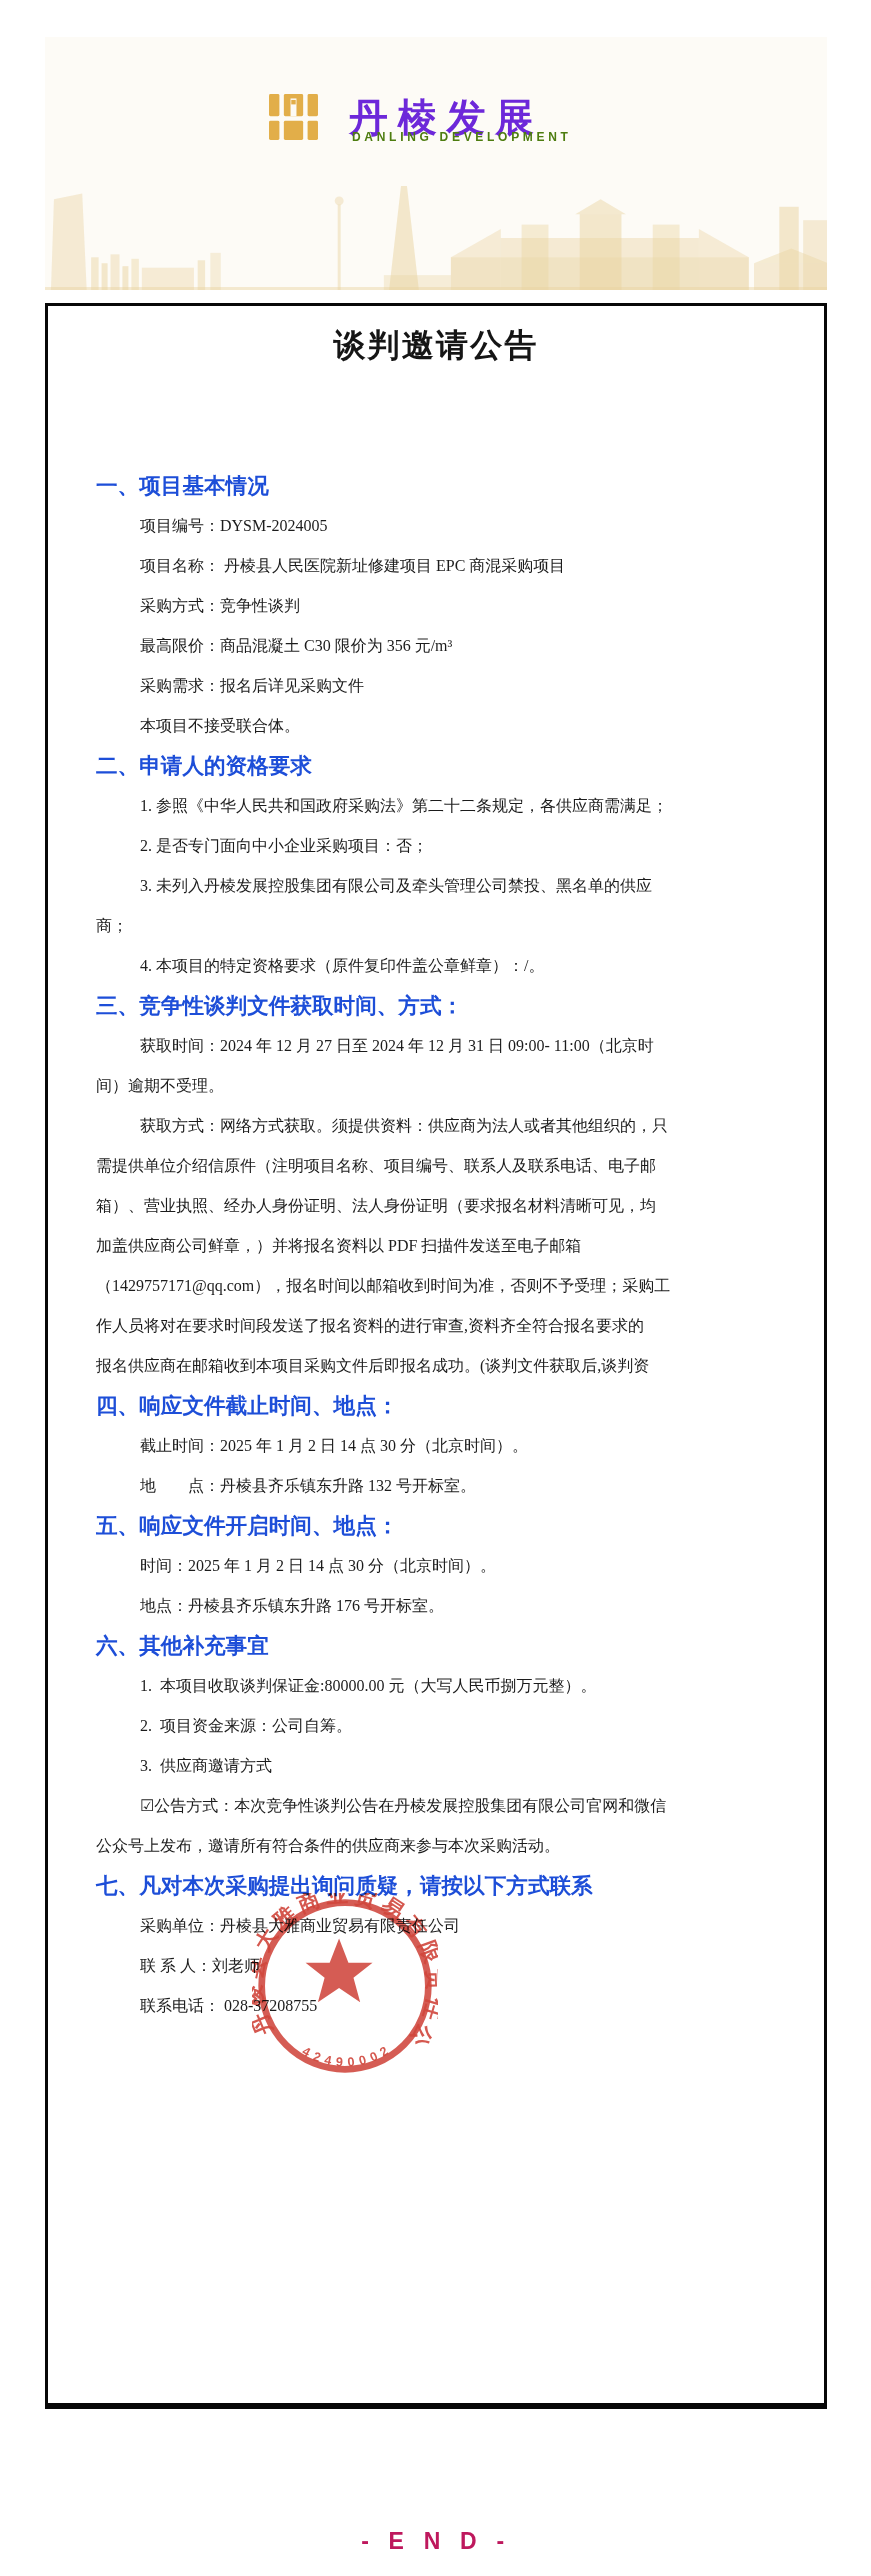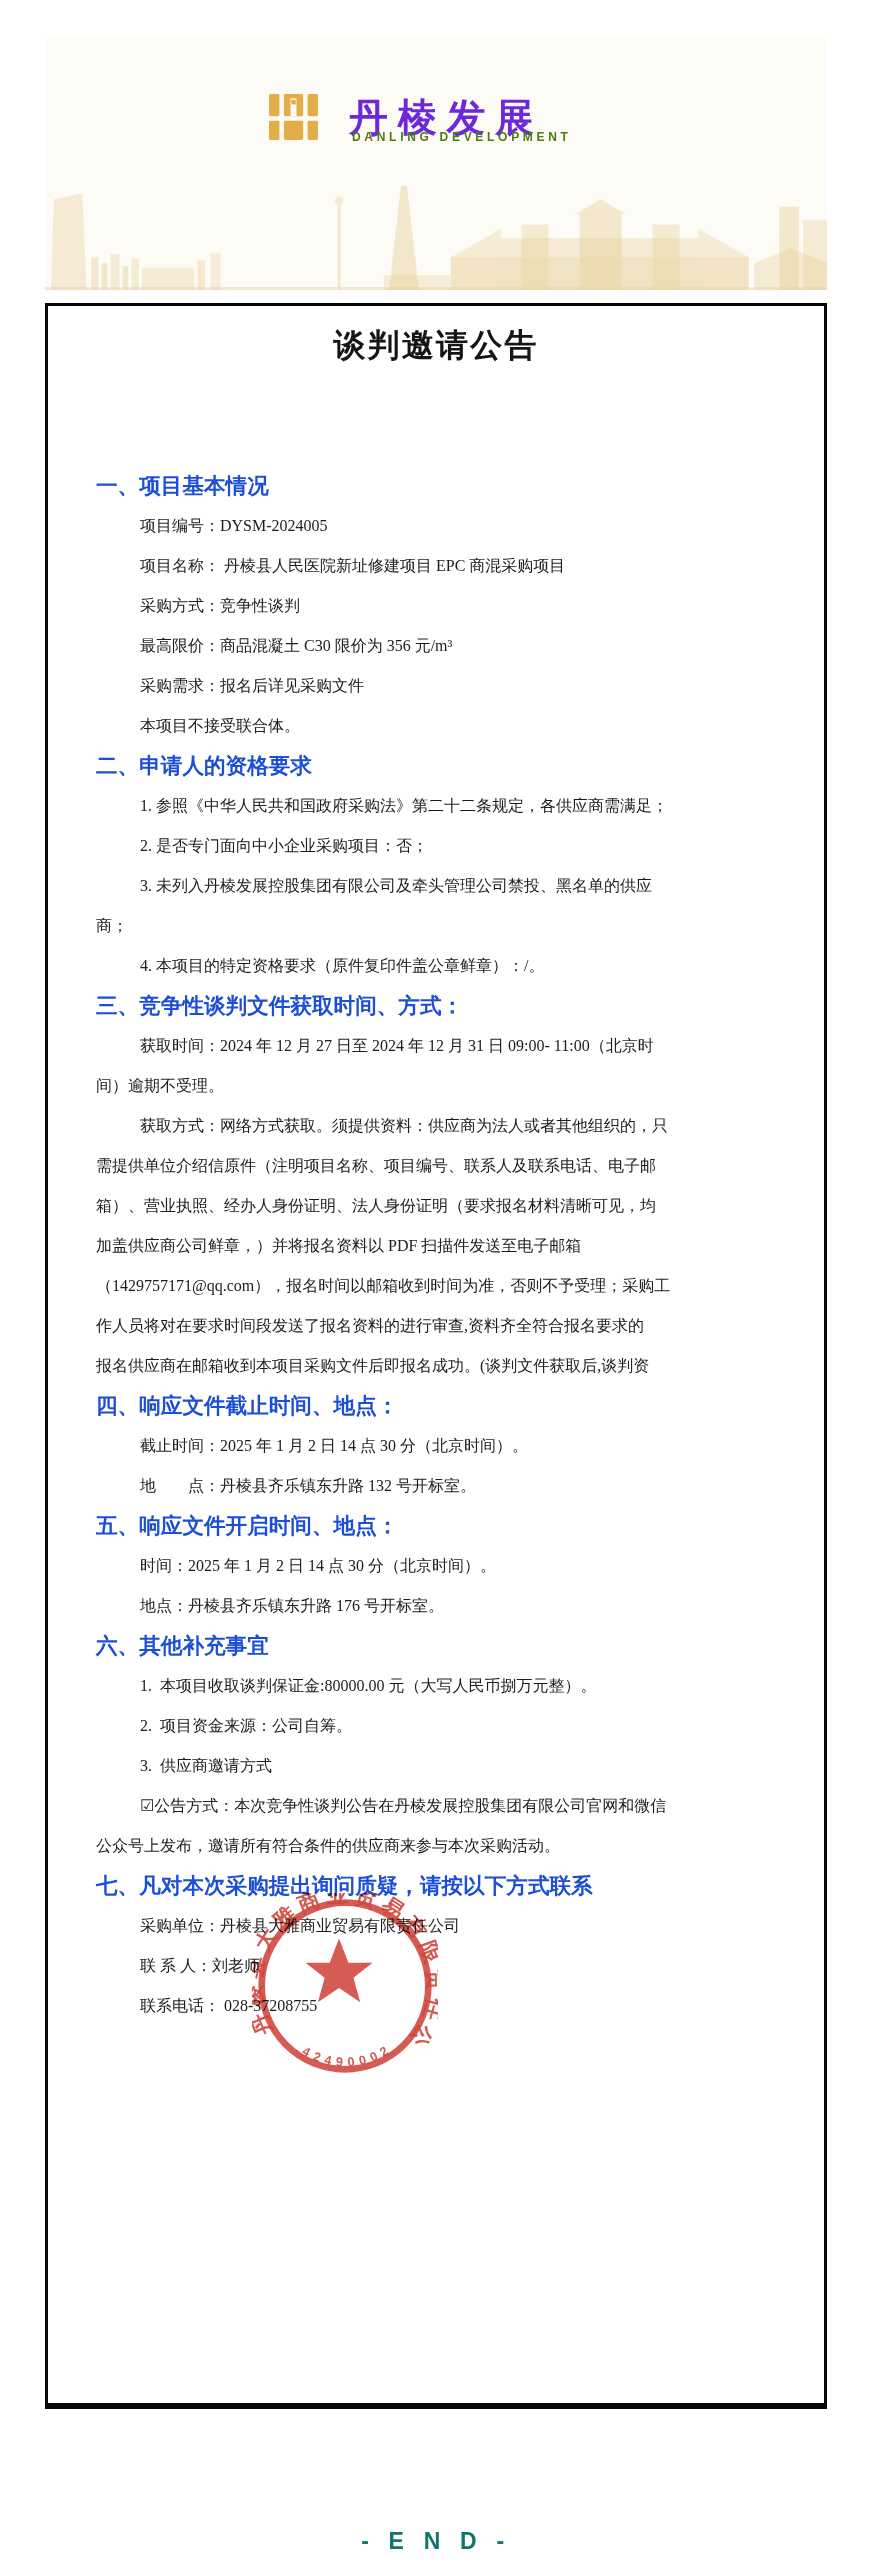--- a/index.html
+++ b/index.html
@@ -30,21 +30,21 @@
         font-family:"Liberation Sans","DejaVu Sans",sans-serif;color:#1d4ed8;}
   .ln-i{margin-left:92px;}
   .ln-w{margin-left:48px;}
 
   
   .stamp{position:absolute;left:252px;top:1893px;width:186px;height:186px;
          mix-blend-mode:multiply;opacity:.93;}
 
   
   .end-footer{position:absolute;left:0;top:2528px;width:872px;text-align:center;
-              font-size:23px;font-weight:700;letter-spacing:6.7px;color:#0f766e;
+              font-size:23px;font-weight:700;letter-spacing:6.7px;color:#be185d;
               font-family:"Liberation Sans","DejaVu Sans",sans-serif;}
 </style>
 </head>
 <body>
 
 <div class="page">
 
   <div class="banner">
     <div class="logo-row">
       <svg class="logo-mark" width="49" height="46" viewBox="0 0 66 62">

